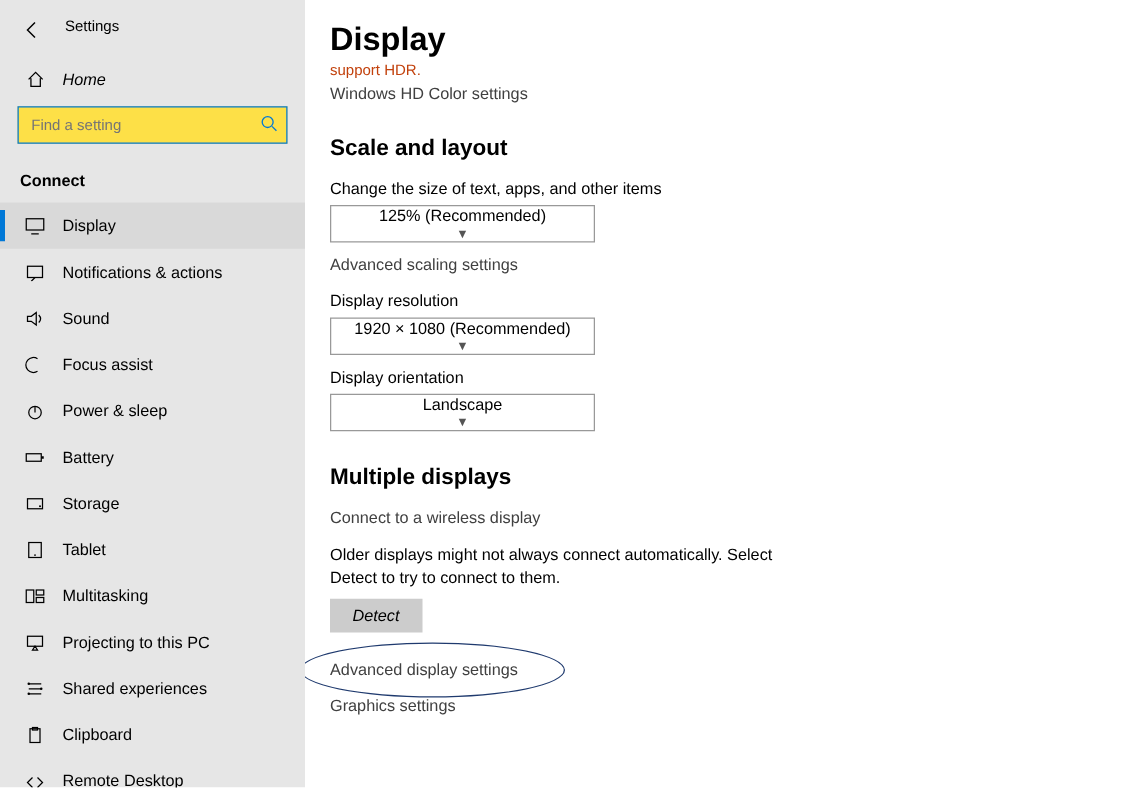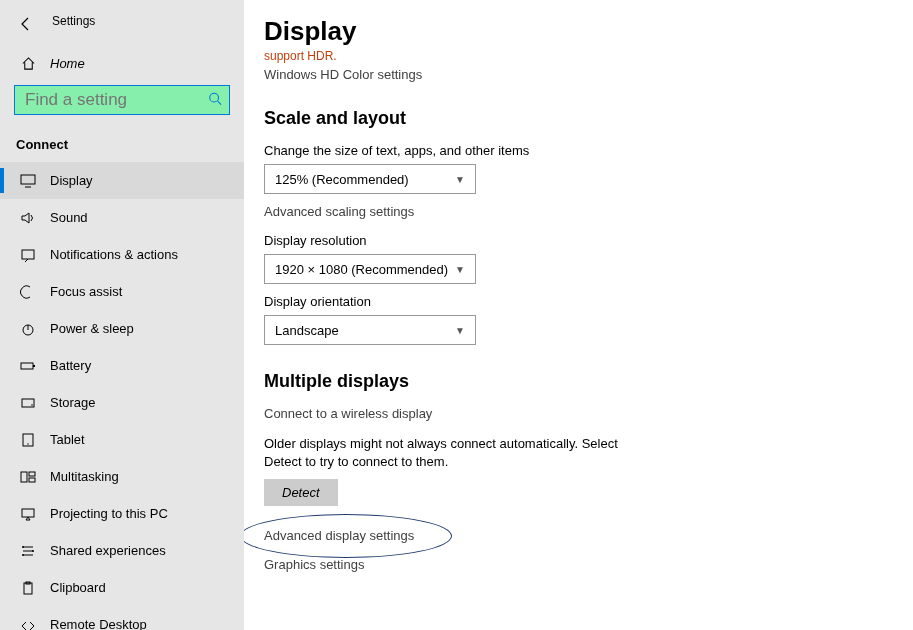--- a/index.html
+++ b/index.html
@@ -5,37 +5,37 @@
     * { box-sizing: border-box; margin: 0; padding: 0; }
     body { font-family: "Segoe UI", Arial, sans-serif; font-size: 13px; color: #000; background: #fff; width: 913px; height: 630px; overflow: hidden; display: flex; }
     
     .sidebar { width: 244px; height: 100%; background: #e6e6e6; display: flex; flex-direction: column; padding-top: 8px; }
     .topbar { display: flex; align-items: flex-start; padding: 6px 16px 12px 16px; gap: 16px; }
     .back-btn { width: 20px; height: 20px; display:flex; align-items:center; justify-content:center; }
     .topbar-title { font-size: 12px; }
     .home-row { display:flex; align-items:center; gap: 14px; padding: 10px 20px; font-style: italic; }
     .home-row .icon { width:16px; display:flex; justify-content:center; }
     .search-wrap { padding: 4px 14px 10px 14px; }
-    .search { width: 100%; height: 30px; border: 1px solid #0078d7; background: #86efac; padding: 0 30px 0 10px; font-size: 17px; color: #666; position: relative; }
+    .search { width: 100%; height: 30px; border: 1px solid #0078d7; background: #fde047; padding: 0 30px 0 10px; font-size: 12px; color: #666; position: relative; }
     .search-container { position: relative; }
     .search-icon { position: absolute; right: 8px; top: 50%; transform: translateY(-50%); color: #0078d7; }
     .section-label { font-weight: 600; font-size: 13px; padding: 12px 16px 10px 16px; }
     .nav { display:flex; flex-direction:column; }
     .nav-item { display:flex; align-items:center; gap: 14px; padding: 11px 20px; font-size: 13px; cursor: pointer; }
     .nav-item .icon { width:16px; display:flex; justify-content:center; color:#333; }
     .nav-item.active { background: #d9d9d9; position: relative; }
     .nav-item.active::before { content:""; position:absolute; left:0; top:6px; bottom:6px; width:4px; background:#0078d7; }
     
     .main { flex:1; padding: 16px 24px 16px 20px; overflow: hidden; position:relative; }
     .page-title { font-size: 26px; font-weight: 600; margin-bottom: 2px; }
     .faded-sub { color:#c2410c; font-size:12px; }
     .link { color:#404040; font-size:13px; cursor:pointer; }
     .sect-h { font-size: 18px; font-weight:600; margin-top: 26px; margin-bottom: 14px; }
     .label { font-size: 13px; margin-bottom: 6px; }
-    .select { width: 212px; height: 30px; border: 1px solid #999; background:#fff; display:flex; align-items:center; justify-content:space-between; padding: 0 10px; font-size:13px; margin-bottom: 10px; }
+    .select { width: 212px; height: 30px; border: 1px solid #999; background:#fff; display:flex; align-items:center; justify-content:space-between; padding: 0 10px; font-size:13px; margin-bottom: 10px; flex-direction: column; }
     .chev { font-size: 10px; color:#555; }
     .body-text { font-size: 13px; line-height:1.4; max-width: 360px; }
     .btn { display:inline-block; background:#ccc; border:none; padding: 6px 18px; font-size:13px; margin-top:8px; cursor:pointer;font-style:italic; }
     
     .ellipse-wrap { position: relative; }
     .ellipse2 { position:absolute; border:1.5px solid #1f3a6e; border-radius:50%; width:212px; height:44px; left:-24px; top:-14px; pointer-events:none; }
   </style>
 </head>
 <body>
 
@@ -78,34 +78,34 @@
           <svg width="16" height="14" viewBox="0 0 16 14">
             <rect x="1" y="1" width="14" height="9" stroke="#000" fill="none"></rect>
             <path d="M5 13 H11" stroke="#000"></path>
           </svg>
         </span>
       <span>Display</span>
     </div>
     <div class="nav-item">
       <span class="icon">
           <svg width="16" height="14" viewBox="0 0 16 14">
+            <rect x="2" y="2" width="12" height="9" stroke="#000" fill="none"></rect>
+            <path d="M5 14 L8 11" stroke="#000"></path>
+          </svg>
+        </span>
+      <span>Notifications &amp; actions</span>
+    </div>
+    <div class="nav-item">
+      <span class="icon">
+          <svg width="16" height="14" viewBox="0 0 16 14">
             <path d="M2 5 H5 L9 2 V12 L5 9 H2 Z" stroke="#000" fill="none"></path>
             <path d="M11 4 Q14 7 11 10" stroke="#000" fill="none"></path>
           </svg>
         </span>
       <span>Sound</span>
-    </div>
-    <div class="nav-item">
-      <span class="icon">
-          <svg width="16" height="14" viewBox="0 0 16 14">
-            <rect x="2" y="2" width="12" height="9" stroke="#000" fill="none"></rect>
-            <path d="M5 14 L8 11" stroke="#000"></path>
-          </svg>
-        </span>
-      <span>Notifications &amp; actions</span>
     </div>
     <div class="nav-item">
       <span class="icon">
           <svg width="16" height="14" viewBox="0 0 16 14">
             <path d="M10 2 A6 6 0 1 0 10 12" stroke="#000" fill="none"></path>
           </svg>
         </span>
       <span>Focus assist</span>
     </div>
     <div class="nav-item">

